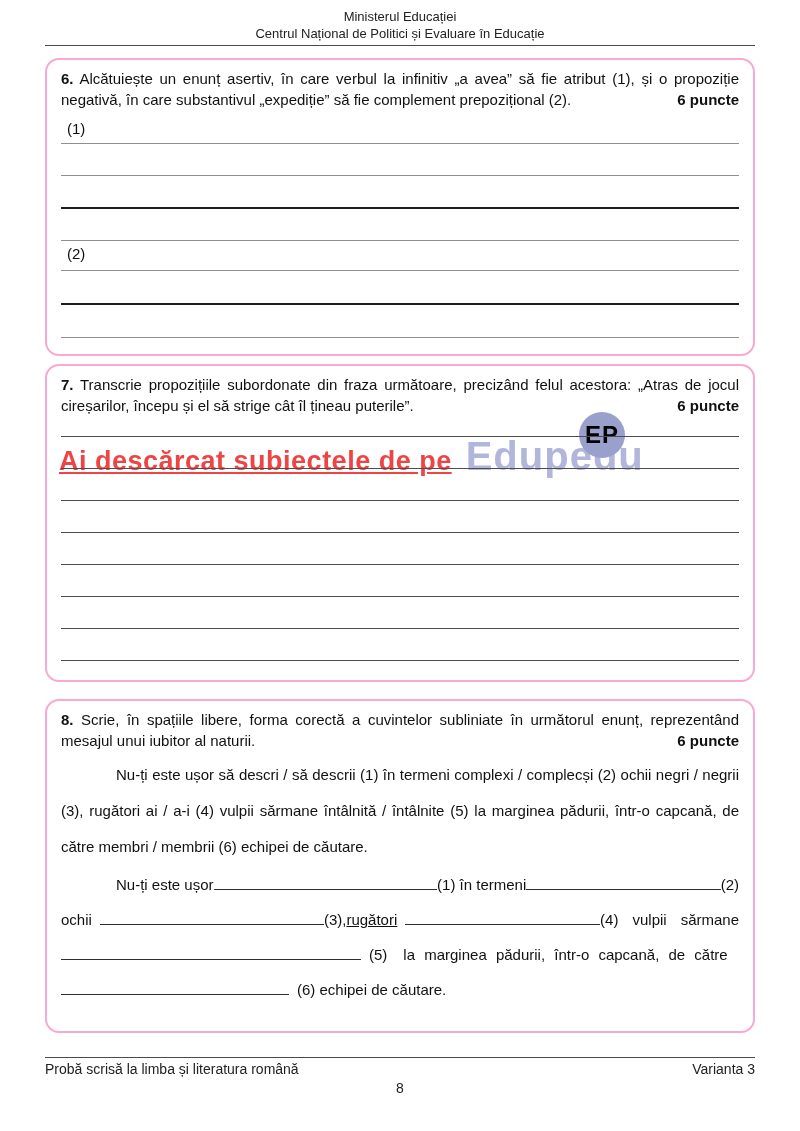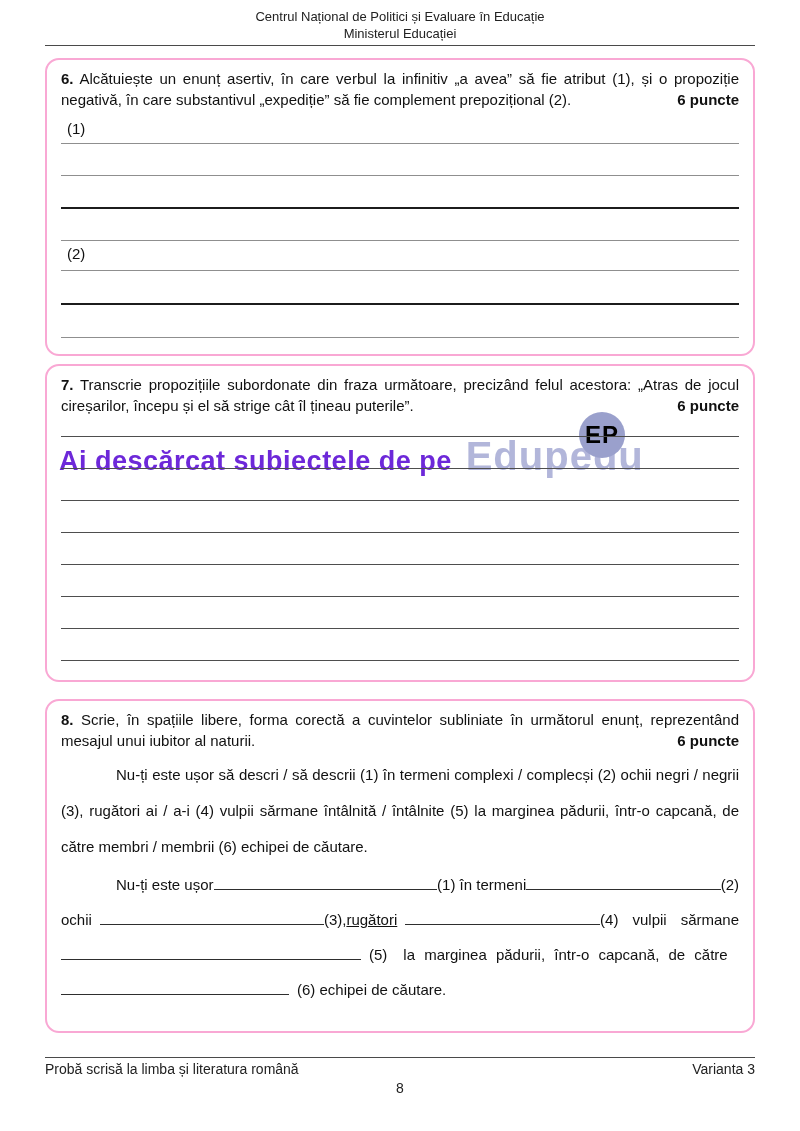--- a/index.html
+++ b/index.html
@@ -58,22 +58,22 @@
 
   
   .footrule { margin:24px 45px 0 45px; border-top:1.6px solid #4a4a4a; }
   .footrow  { margin:3px 45px 0 45px; display:flex; justify-content:space-between; font-size:14px; color:#222; }
   .pageno   { text-align:center; font-size:14px; margin-top:3px; color:#222; }
 </style>
 </head>
 <body>
 
 <div class="header">
+  <div>Ministerul Educației</div>
   <div>Centrul Național de Politici și Evaluare în Educație</div>
-  <div>Ministerul Educației</div>
 </div>
 <div class="rule"></div>
 
 <div class="qbox q6">
   <div class="qpara">
     <span class="qnum">6.</span>
     <span>Alcătuiește un enunț asertiv, în care verbul la infinitiv „a avea” să fie atribut (1), și o propoziție negativă, în care substantivul „expediție” să fie complement prepozițional (2).</span>
     <span class="pts">6 puncte</span>
   </div>
   <div class="lbl lbl1">(1)</div>
@@ -88,21 +88,21 @@
 </div>
 
 <div class="qbox q7">
   <div class="qpara">
     <span class="qnum">7.</span>
     <span>Transcrie propozițiile subordonate din fraza următoare, precizând felul acestora: „Atras de jocul cireșarilor, începu și el să strige cât îl țineau puterile”.</span>
     <span class="pts">6 puncte</span>
   </div>
 
   <div class="wm">
-    <span class="wm-prefix" style="color: #6d28d9;">Ai descărcat subiectele de pe</span>
+    <span class="wm-prefix" style="color: #ef4444; text-decoration: underline;">Ai descărcat subiectele de pe</span>
     <span class="wm-brand" id="wm-brand" style="color: rgb(178, 182, 218);">Edupedu</span>
   </div>
   <div class="wm-badge" id="wm-badge" style="background: rgb(154, 160, 204);">EP</div>
 
   <div class="wline med h20"></div>
   <div class="wline med h31"></div>
   <div class="wline med h31"></div>
   <div class="wline med h31"></div>
   <div class="wline med h31"></div>
   <div class="wline med h31"></div>

